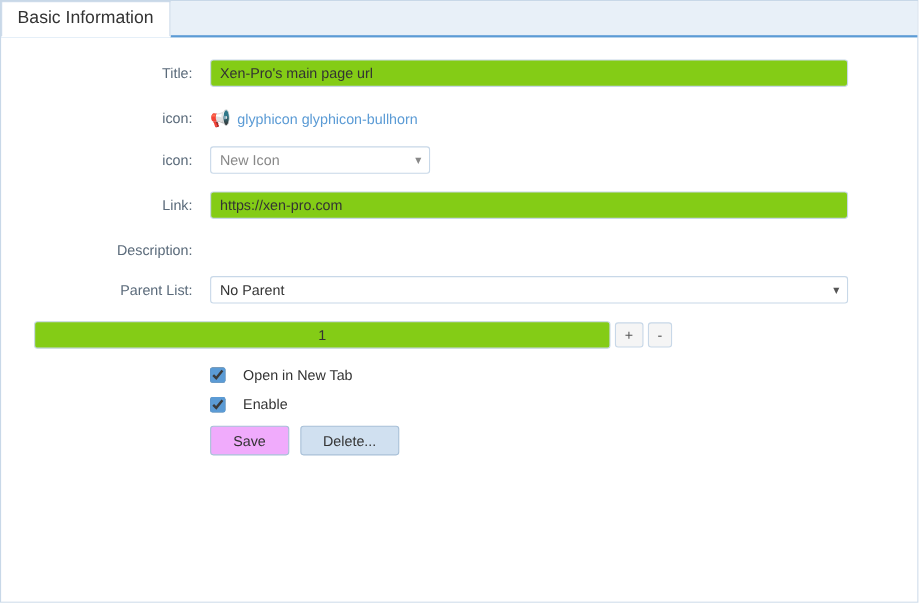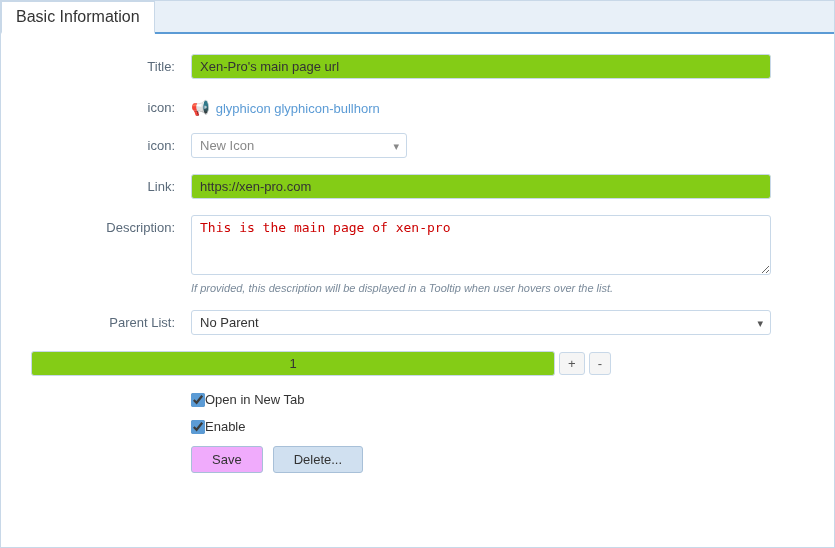--- a/index.html
+++ b/index.html
@@ -83,21 +83,21 @@
       margin: 0;
     }
     .new-icon-row {
       display: flex;
       align-items: flex-start;
       margin-bottom: 16px;
     }
     .select-wrap {
       position: relative;
       display: inline-block;
-      width: 216px;
+      width: 200px;
     }
     .select-wrap select {
       width: 100%;
       padding: 4px 28px 4px 8px;
       border: 1px solid #c8d8e8;
       border-radius: 3px;
       font-size: 13px;
       color: #888;
       background: #fff;
       appearance: none;
@@ -177,21 +177,21 @@
       border: 1px solid #c8d8e8;
       background: #f5f5f5;
       border-radius: 3px;
       cursor: pointer;
       font-size: 13px;
       color: #555;
     }
     .checkbox-row {
       display: flex;
       align-items: center;
-      gap: 0;
+      gap: 16px;
       margin-bottom: 12px;
       padding-left: 160px;
     }
     .checkbox-row input[type="checkbox"] {
       width: 14px;
       height: 14px;
       accent-color: #5b9bd5;
     }
     .checkbox-label {
       font-size: 13px;
@@ -265,24 +265,20 @@
 
     <div class="form-row">
       <div class="form-label">Link:</div>
       <div class="form-control-wrap">
         <input type="text" value="https://xen-pro.com" style="">
       </div>
     </div>
 
     <div class="form-row">
       <div class="form-label">Description:</div>
-      <div class="form-control-wrap">
-        <textarea style="">This is the main page of xen-pro</textarea>
-        <div class="hint-text">If provided, this description will be displayed in a Tooltip when user hovers over the list.</div>
-      </div>
     </div>
 
     <div class="form-row">
       <div class="form-label">Parent List:</div>
       <div class="form-control-wrap">
         <div class="parent-select-wrap">
           <select>
             <option value="no-parent">No Parent</option>
           </select>
           <span class="select-arrow">▾</span>

